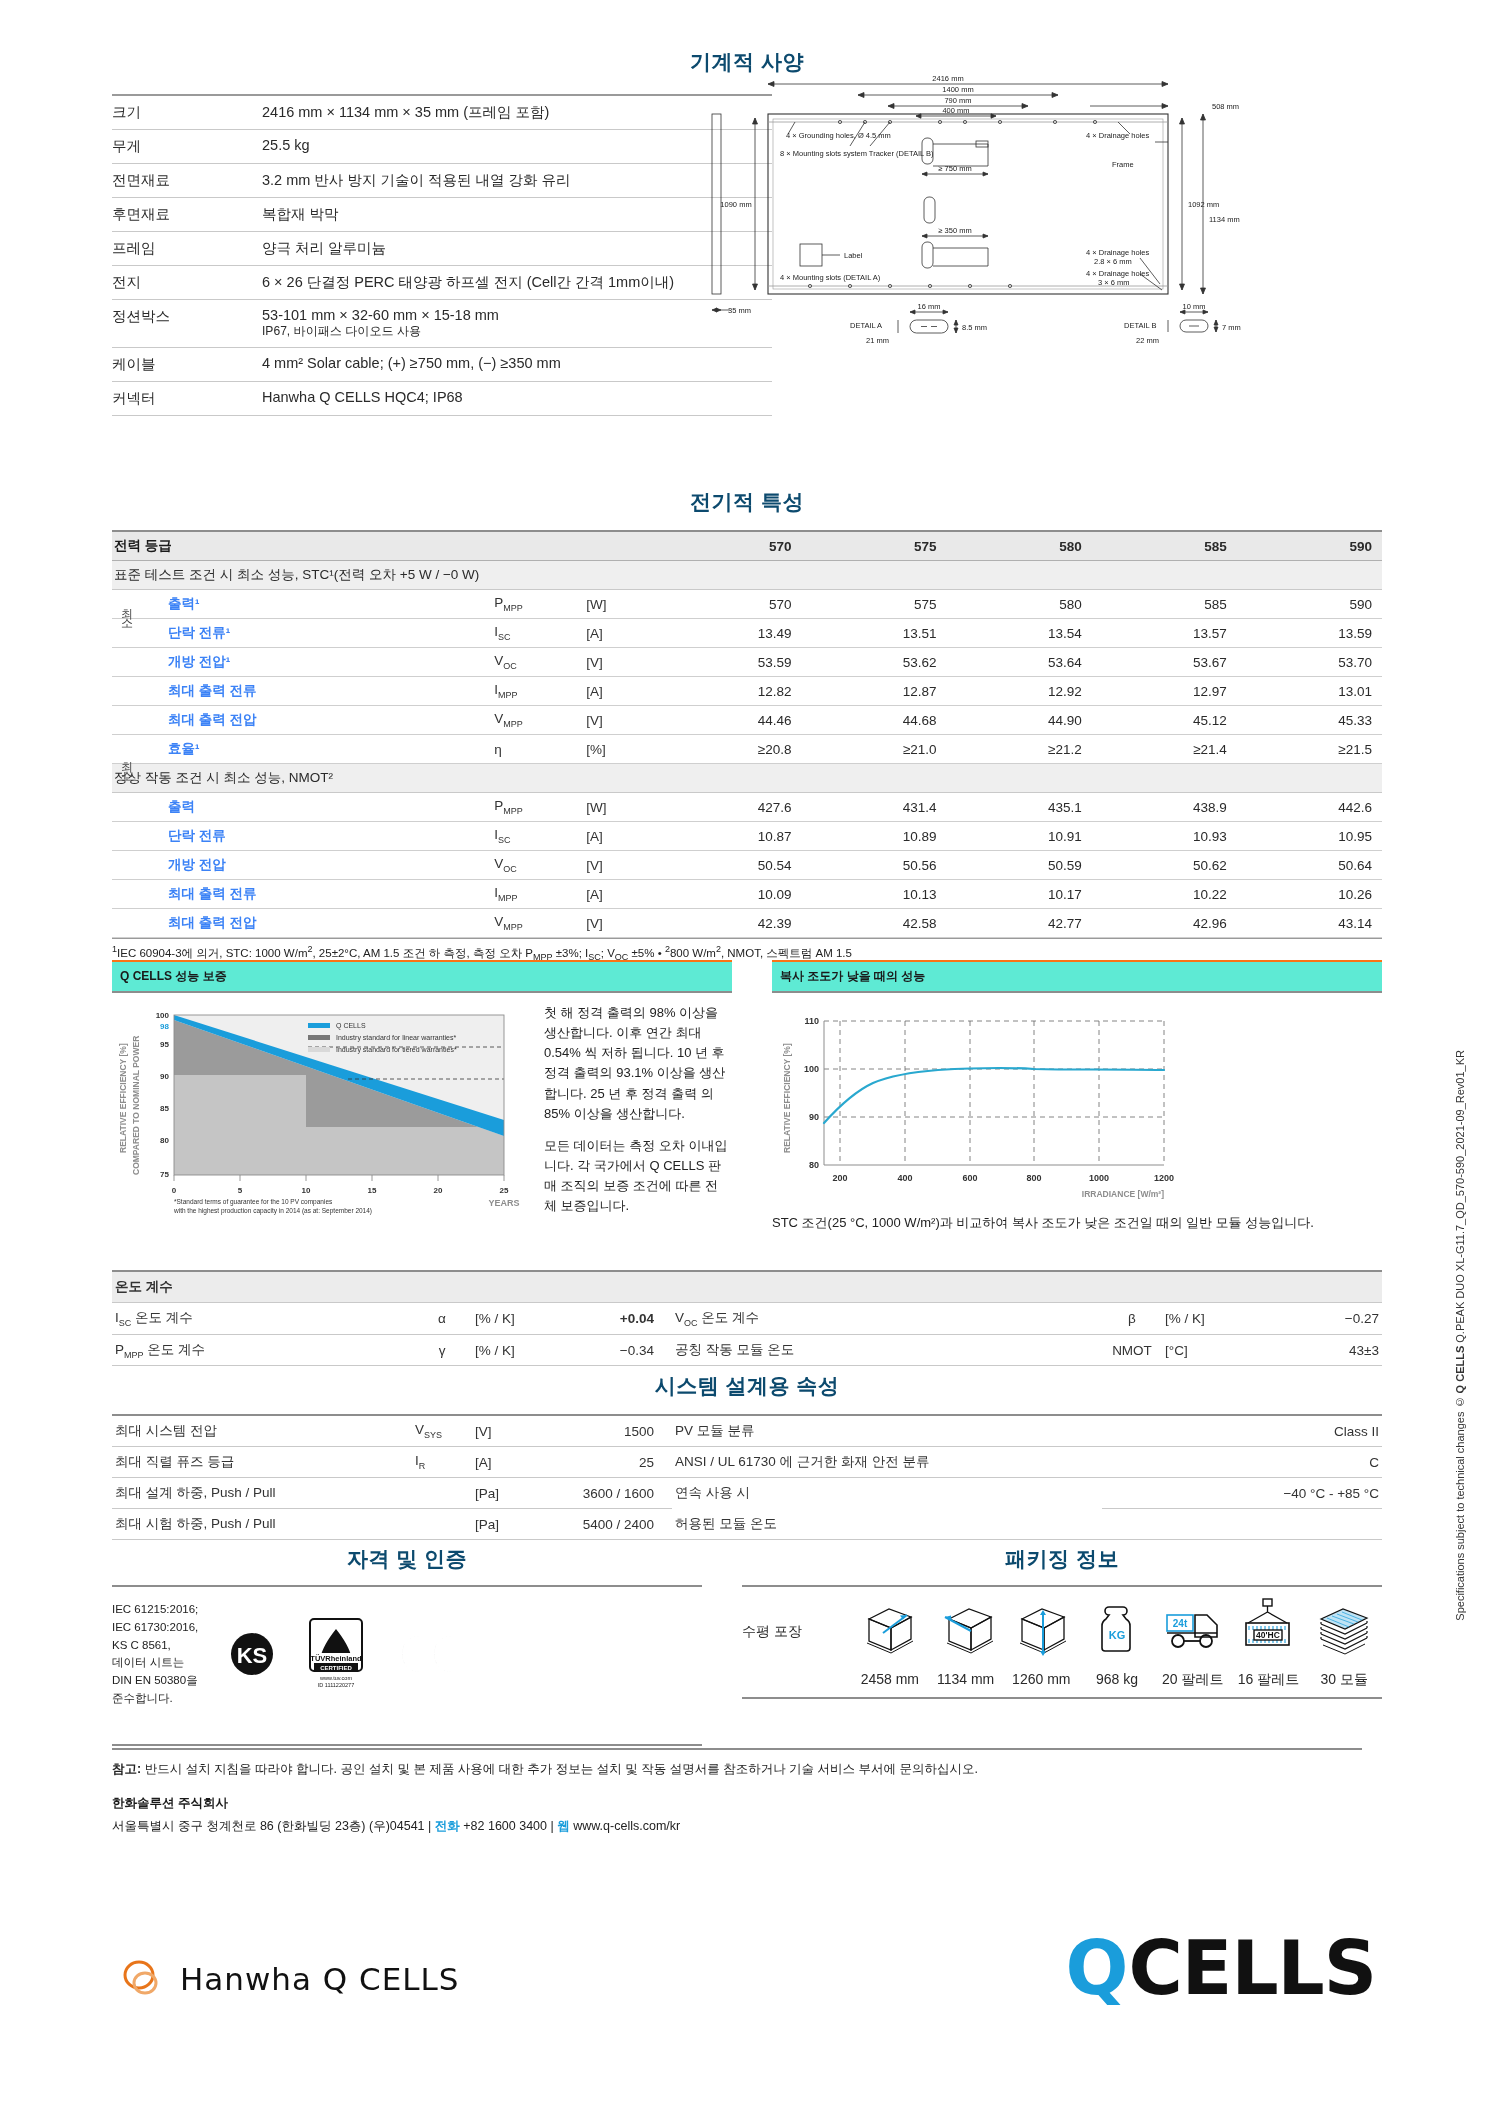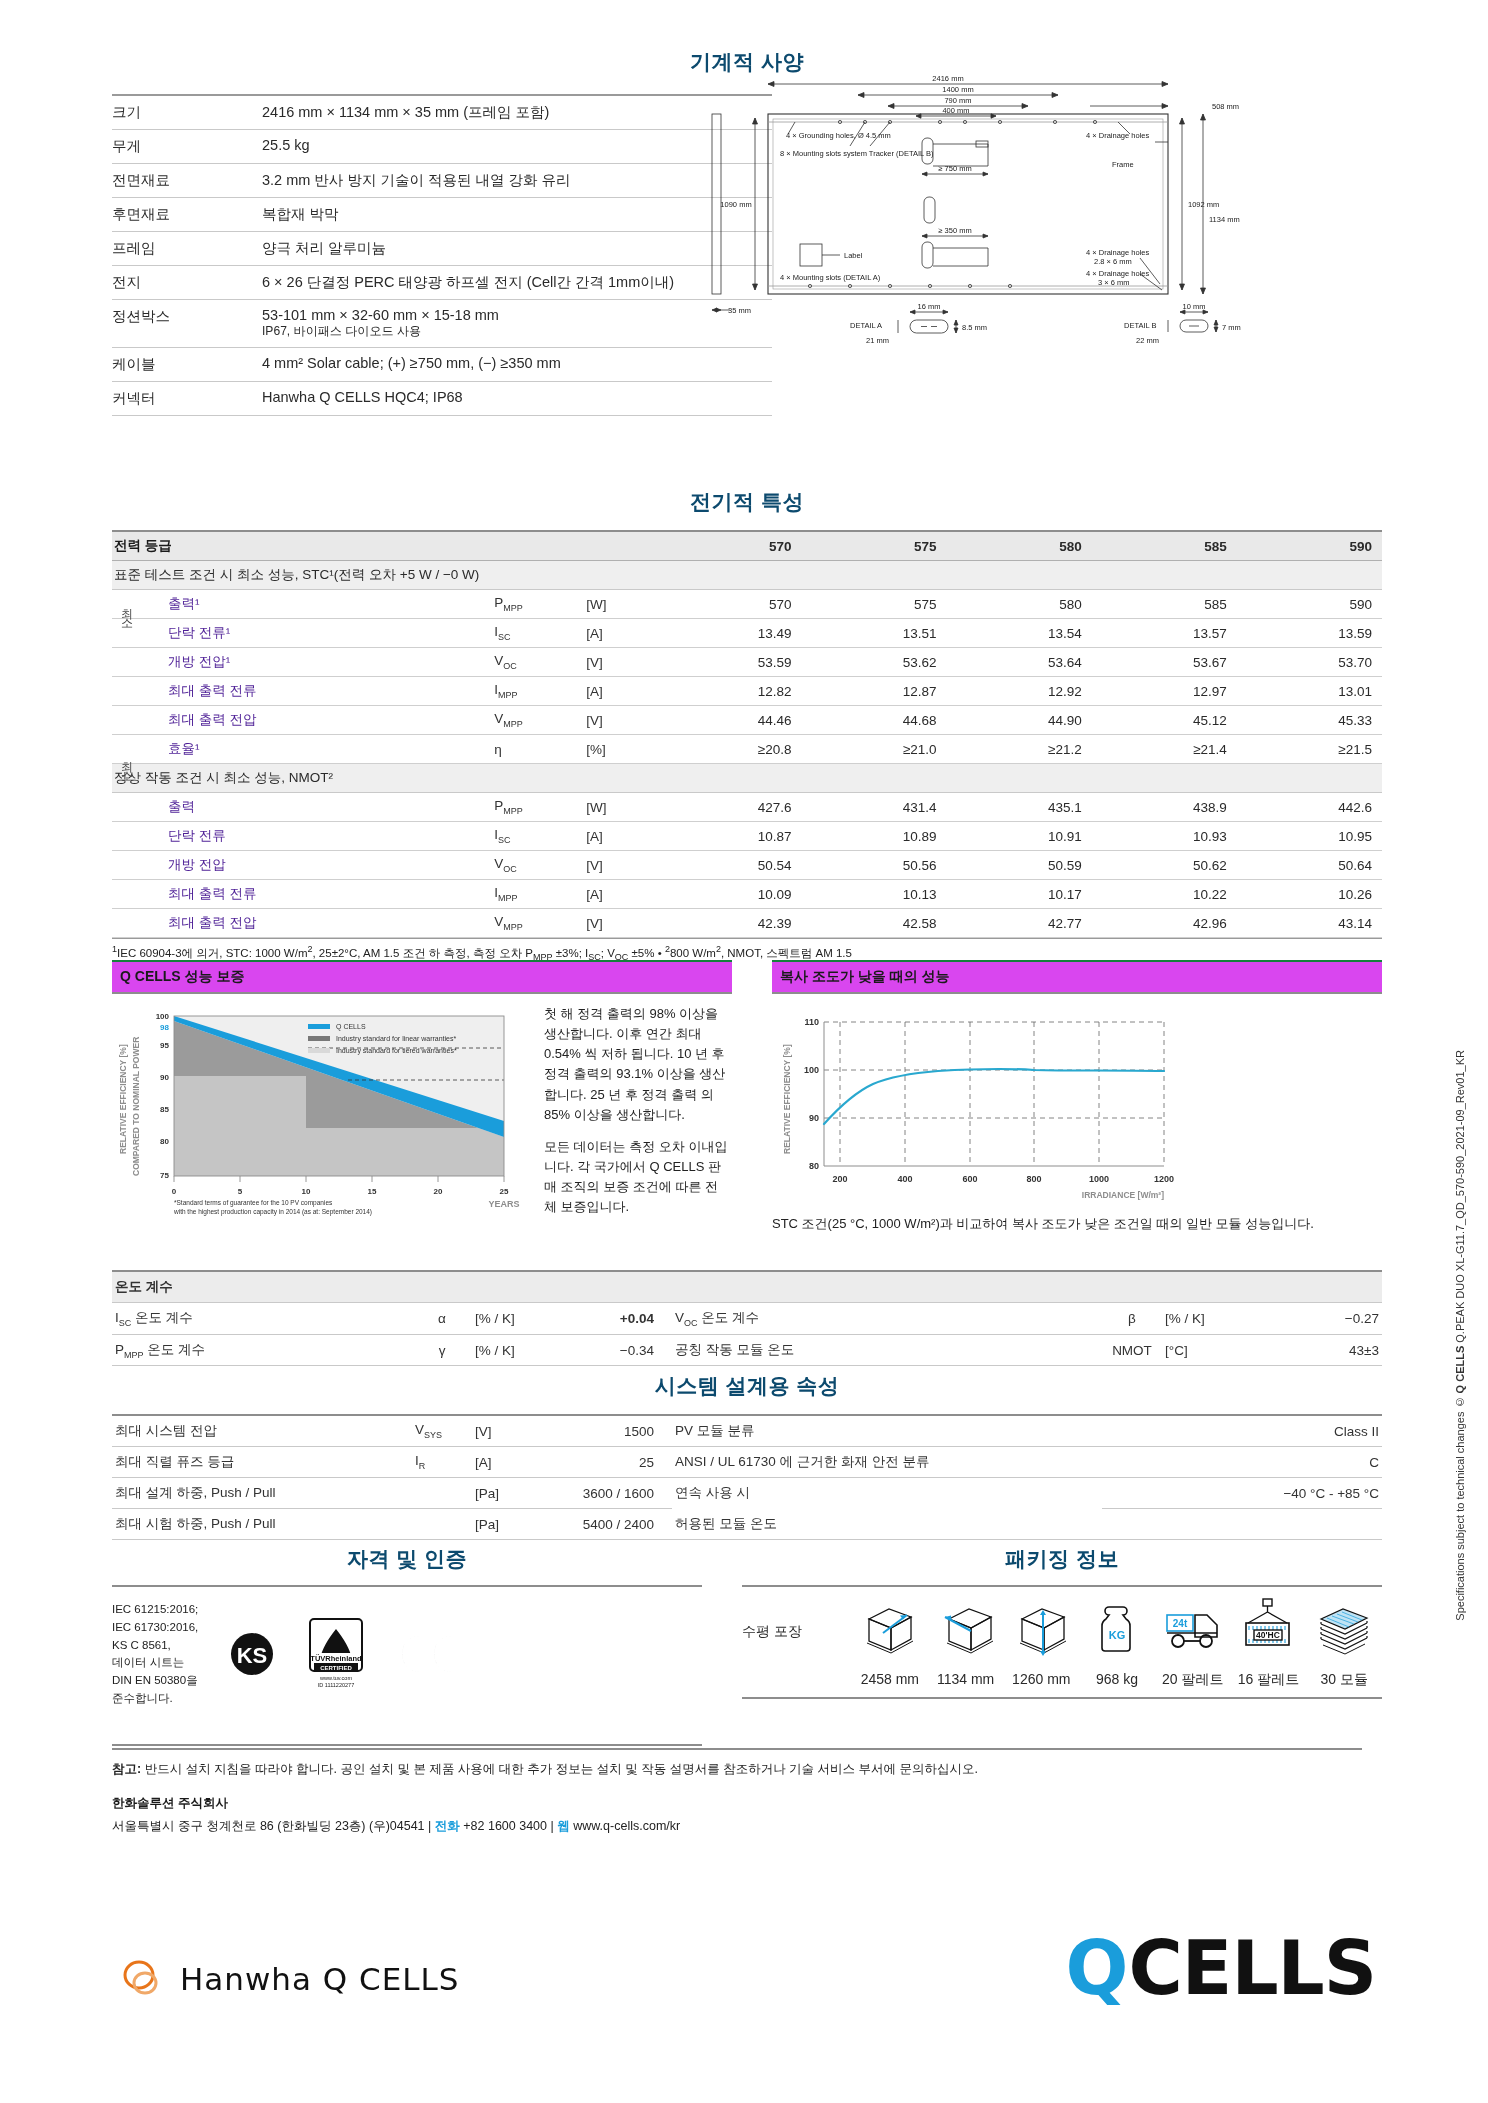--- a/index.html
+++ b/index.html
@@ -46,39 +46,39 @@
   .elec-wrap { position:absolute; left:112px; top:488px; width:1270px; }
   .elec-title { margin-bottom:14px; }
   table.etbl { width:1270px; border-collapse:collapse; }
   table.etbl td, table.etbl th {
     font-size:13.5px; padding:5px 2px; vertical-align:middle;
   }
   .hdr-row td { background:#e9e9e9; font-weight:bold; font-size:14.5px; padding:7px 4px;
      border-top:2px solid #8d8d8d; border-bottom:1px solid #b0b0b0;}
   .subhdr td { background:#efefef; font-size:13.5px; padding:6px 4px; color:#2a2a2a;
      border-bottom:1px solid #c9c9c9;}
-  .c-label { width:380px; padding-left:56px !important; color:#4c1d95; }
+  .c-label { width:380px; padding-left:56px !important; color:#3b82f6;font-weight:bold; }
   .c-sym { width:92px; text-align:left; color:#333; }
   .c-unit{ width:72px; text-align:left; color:#333; }
   .c-val { width:145px; text-align:right; padding-right:10px !important; color:#2a2a2a; }
   .drow td { border-bottom:1px solid #cfcfcf; }
   .drow:last-child td { border-bottom:1px solid #cfcfcf; }
   sub { font-size:9px; }
   sup { font-size:9px; }
   .side-label {
     position:absolute; left:118px; font-size:12px; color:#444;
     writing-mode:vertical-rl; text-orientation:upright; letter-spacing:-2px;
   }
   .foot-note { font-size:11.5px; color:#222; padding-top:5px; border-top:1px solid #9a9a9a; margin-top:0; }
 
   
   .band { position:absolute; left:112px; top:960px; width:1270px; }
   .panel-hd {
-    background:#d946ef; border-top:2px solid #15803d; border-bottom:2px solid #8d8d8d;
-    font-size:14px; font-weight:bold; padding:6px 8px;
+    background:#5eead4; border-top:2px solid #f97316; border-bottom:2px solid #8d8d8d;
+    font-size:12px; font-weight:bold; padding:6px 8px;
   }
   .lbox { position:absolute; left:0; top:0; width:620px; }
   .rbox { position:absolute; left:660px; top:0; width:610px; }
   .warr-body { display:flex; gap:12px; margin-top:10px; }
   .warr-txt { font-size:13px; line-height:1.55; color:#222; width:185px; }
   .warr-txt p { margin:0 0 12px 0; }
   .irr-note { font-size:13px; color:#222; margin-top:6px; line-height:1.5; }
 
   
   .tc-wrap { position:absolute; left:112px; top:1270px; width:1270px; }

